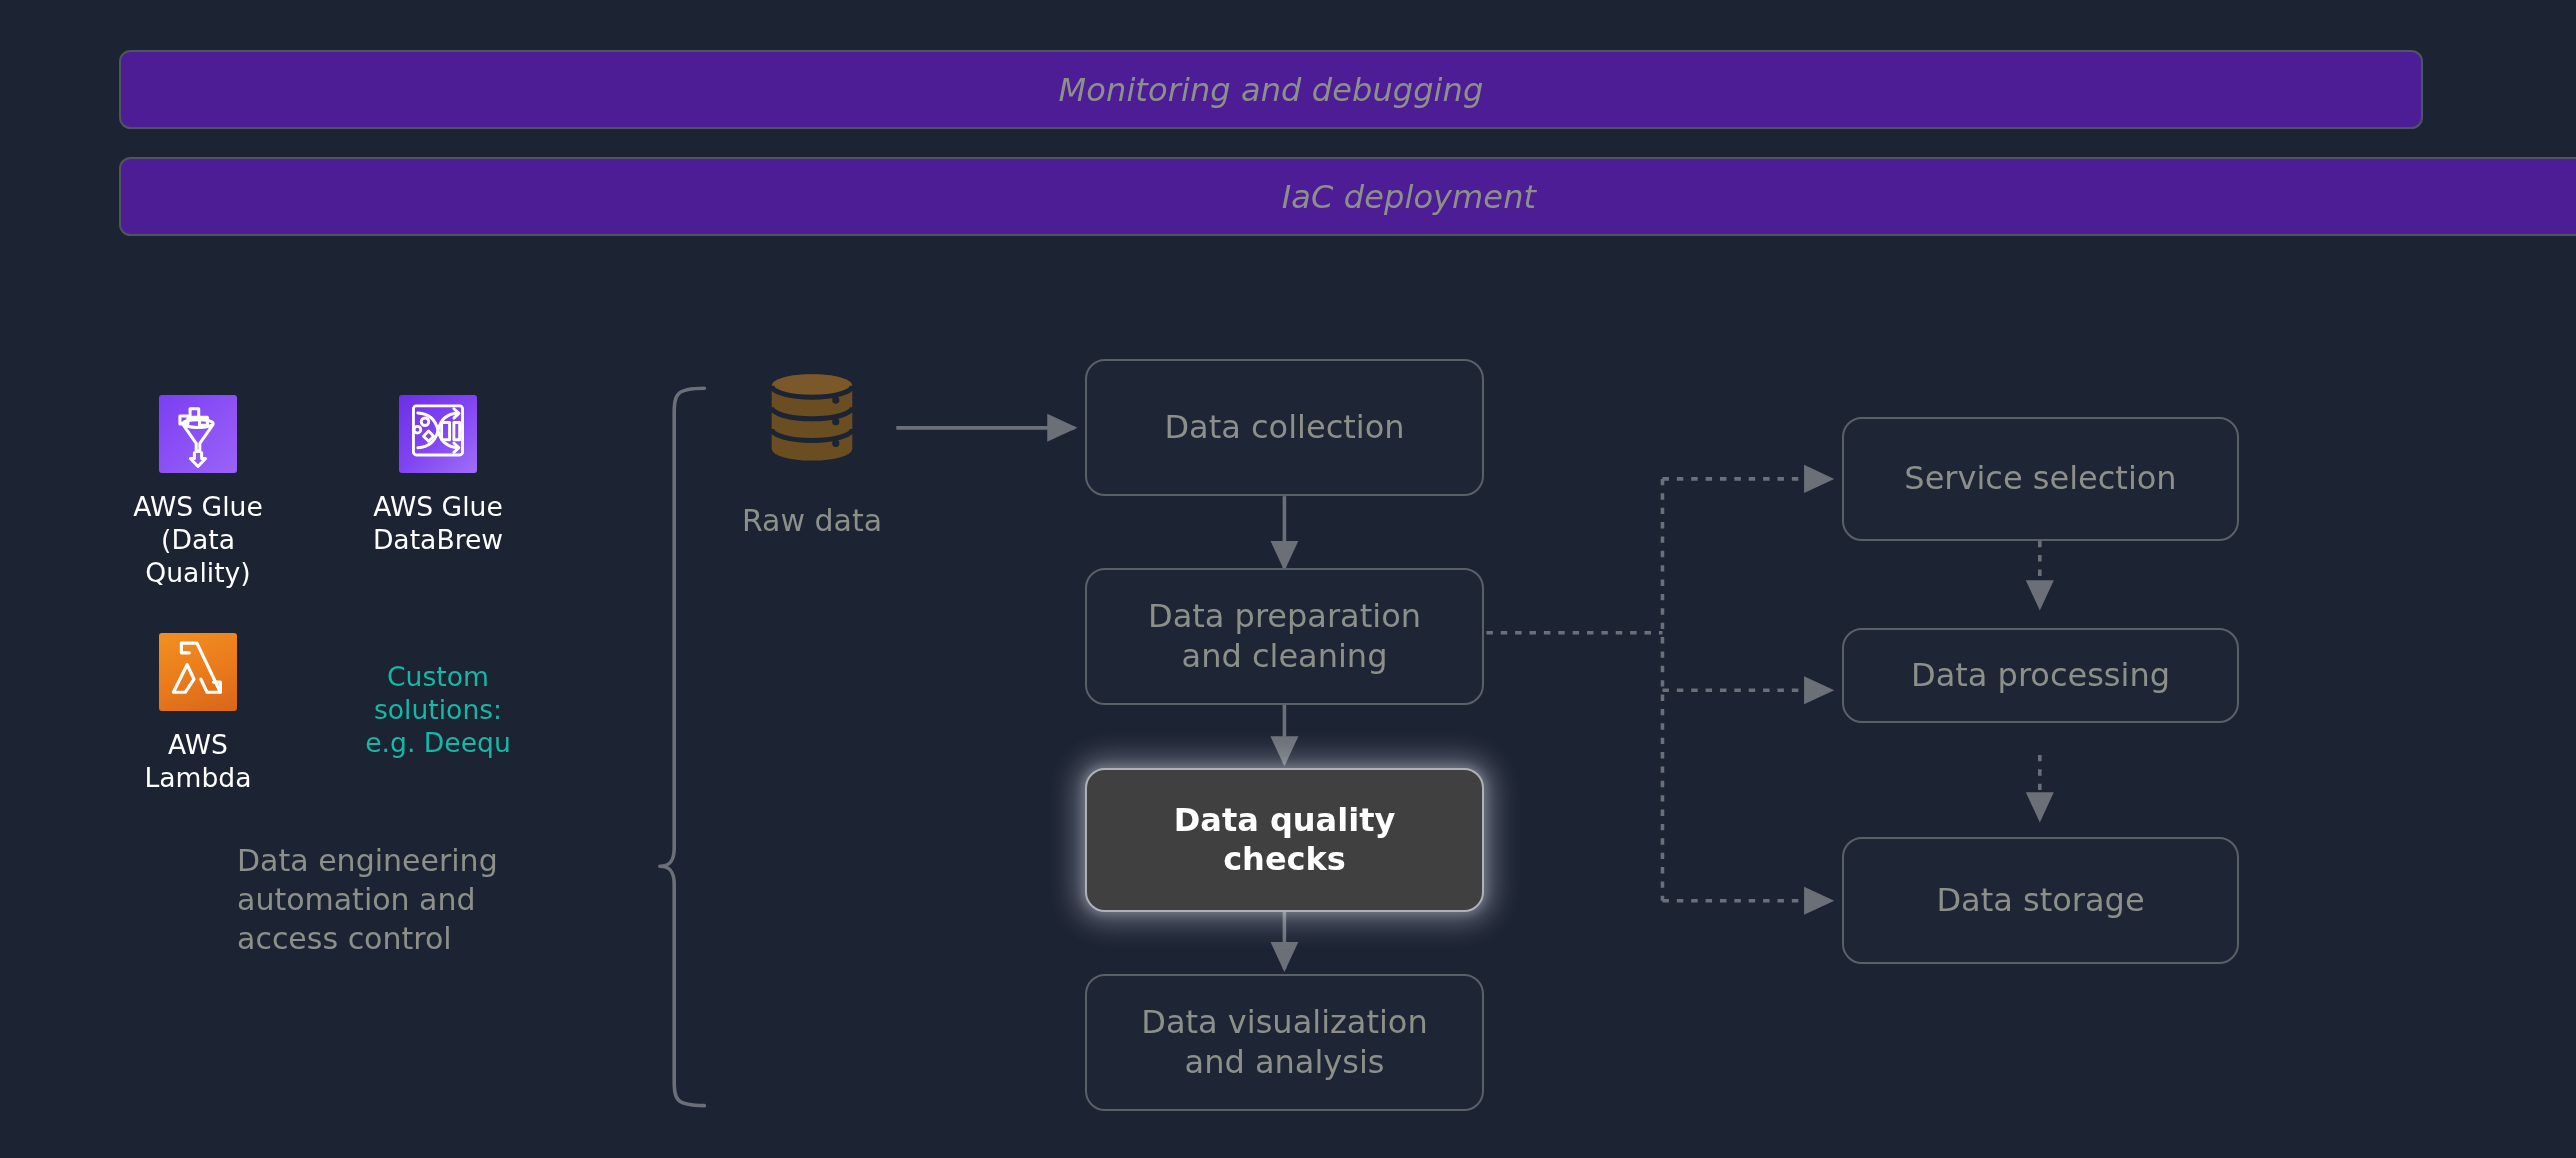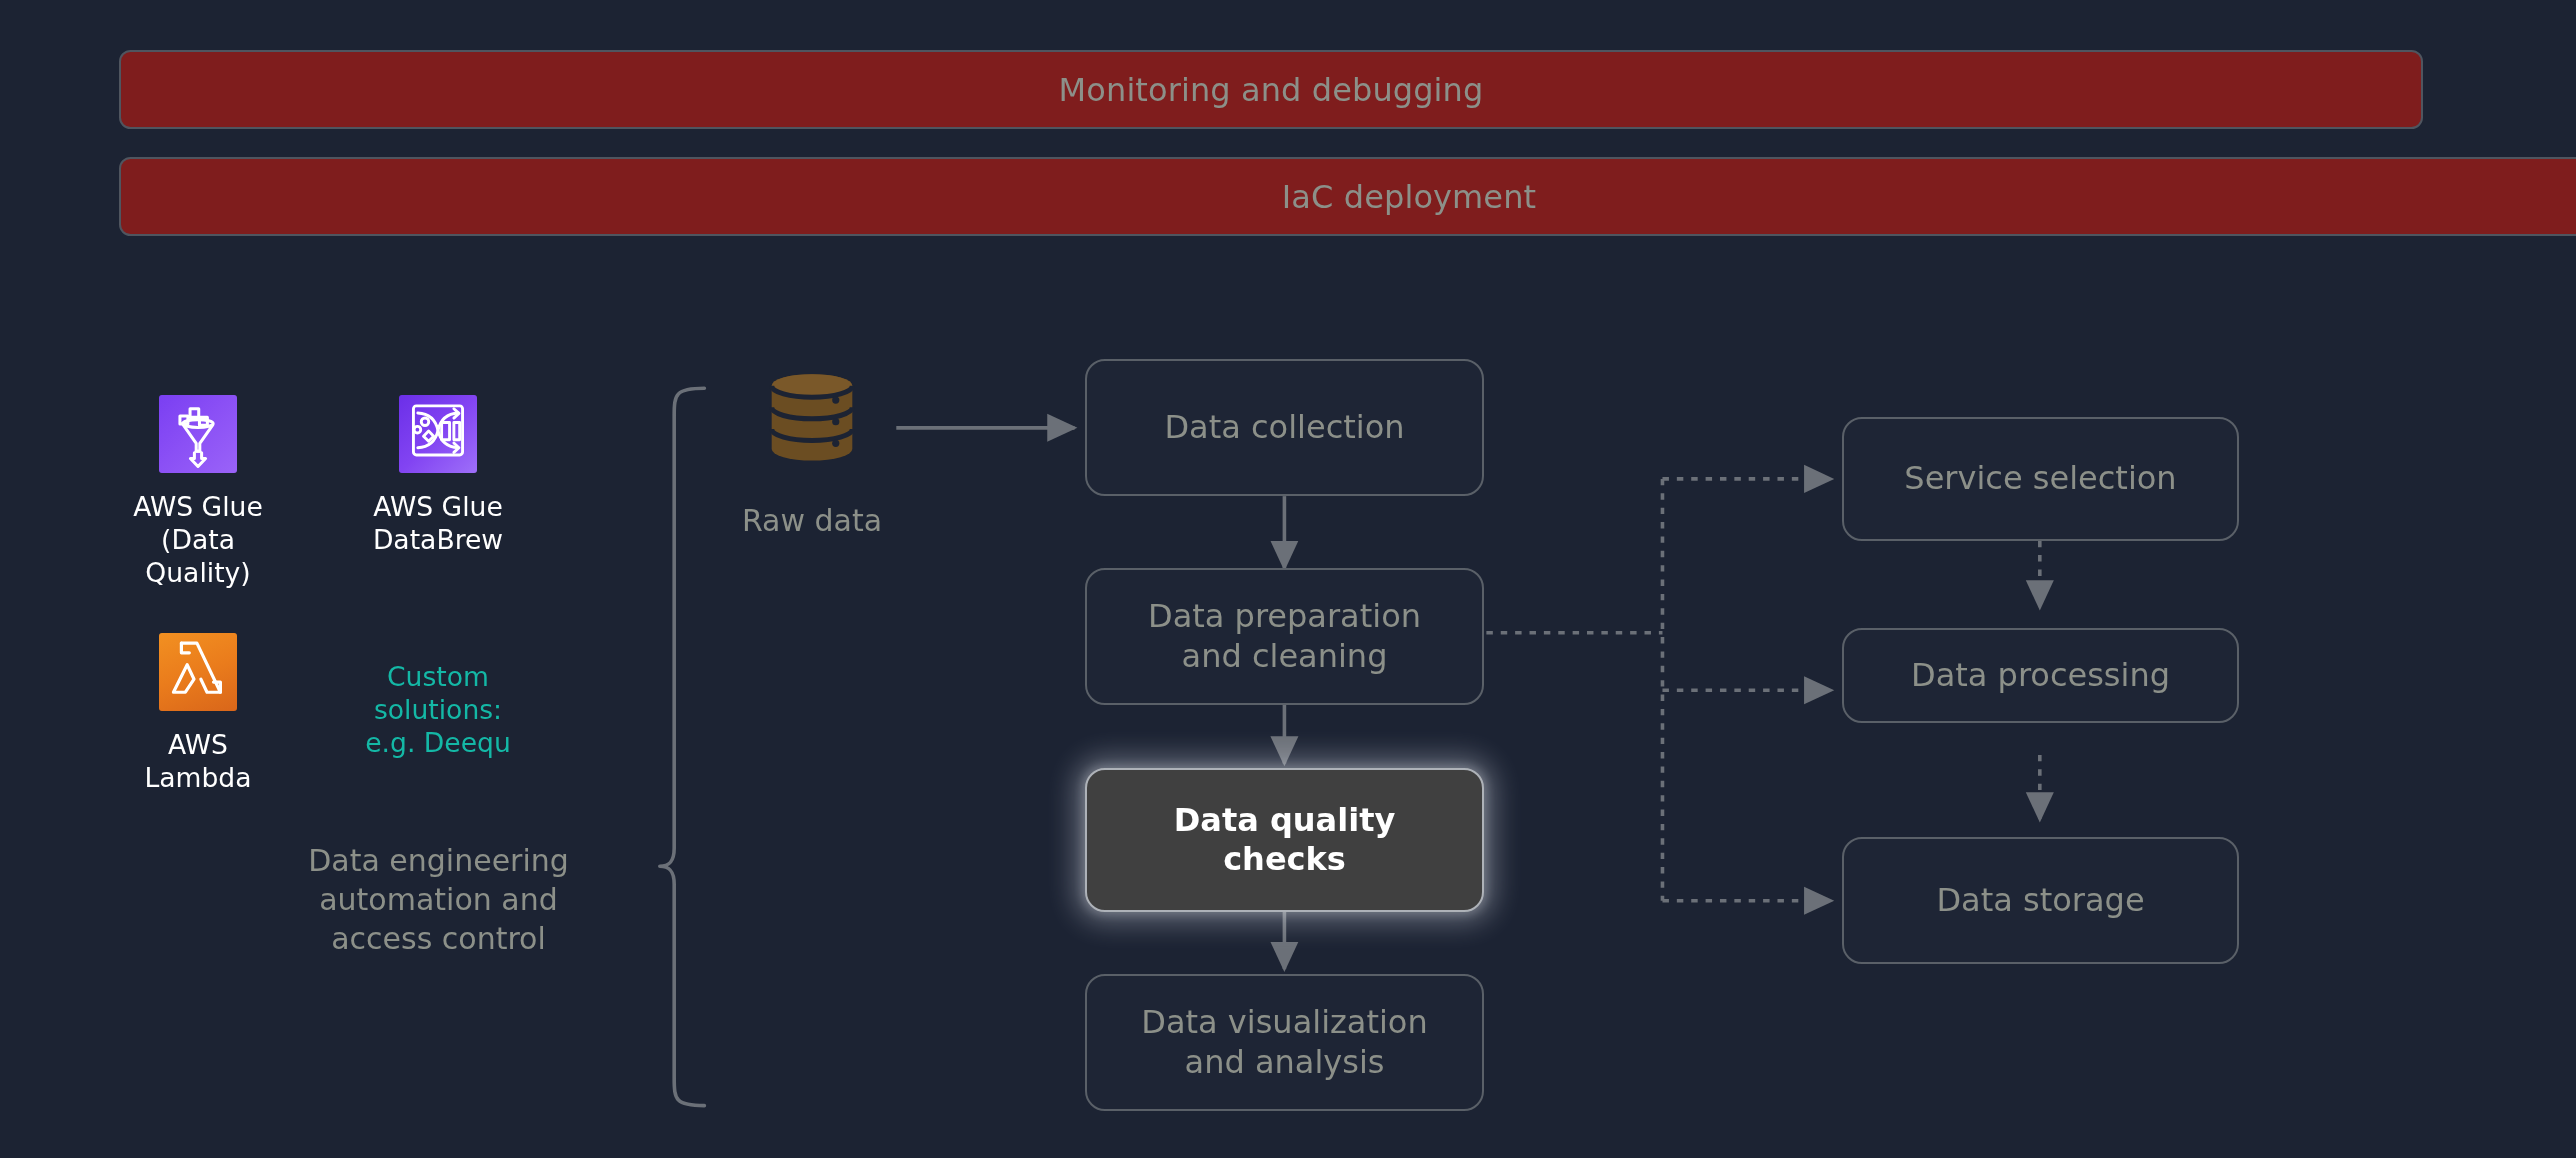--- a/index.html
+++ b/index.html
@@ -28,24 +28,25 @@
     width: 2576px;
     height: 1159px;
   }
 
   
   .banner {
     position: absolute;
     box-sizing: border-box;
     border: 2.2px solid #4f555f;
     border-radius: 11.5px;
-    background: #7f1d1d;
+    background: #4c1d95;
     display: flex;
     align-items: center;
     justify-content: center;
+    font-style: italic;
   }
   .banner-label {
     color: #8c9089;
     font-size: 32px;
     letter-spacing: 0.1px;
     white-space: nowrap;
   }
 
   
   .node {
@@ -113,21 +114,21 @@
     line-height: 1.24;
     text-align: center;
     white-space: pre-line;
   }
 
   .brace-label {
     position: absolute;
     color: #8c9089;
     font-size: 30px;
     line-height: 1.3;
-    text-align: center;
+    text-align: left;
     white-space: pre-line;
   }
 
   .raw-label {
     position: absolute;
     color: #8c9089;
     font-size: 30px;
     text-align: center;
     white-space: nowrap;
   }

